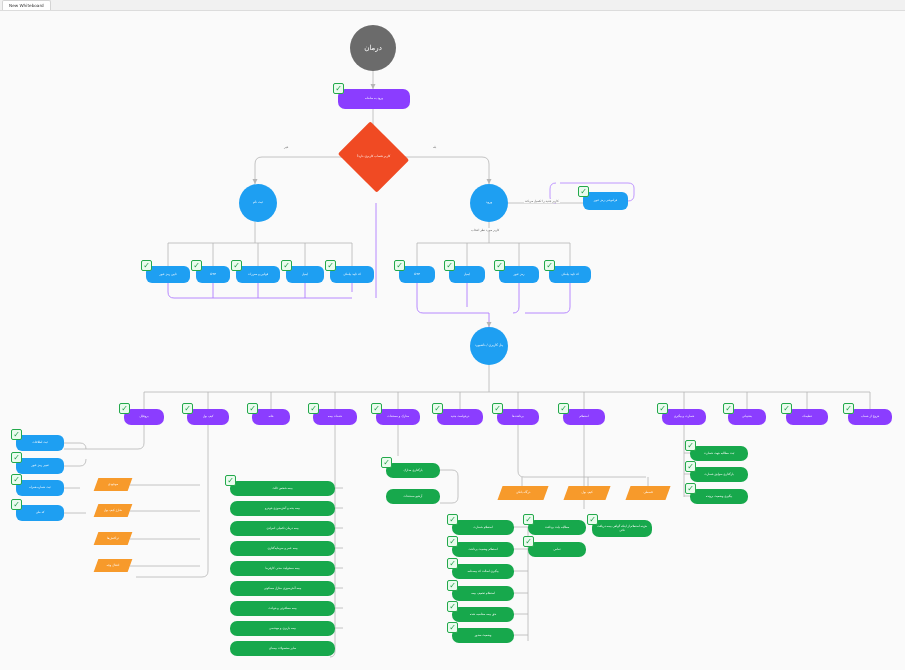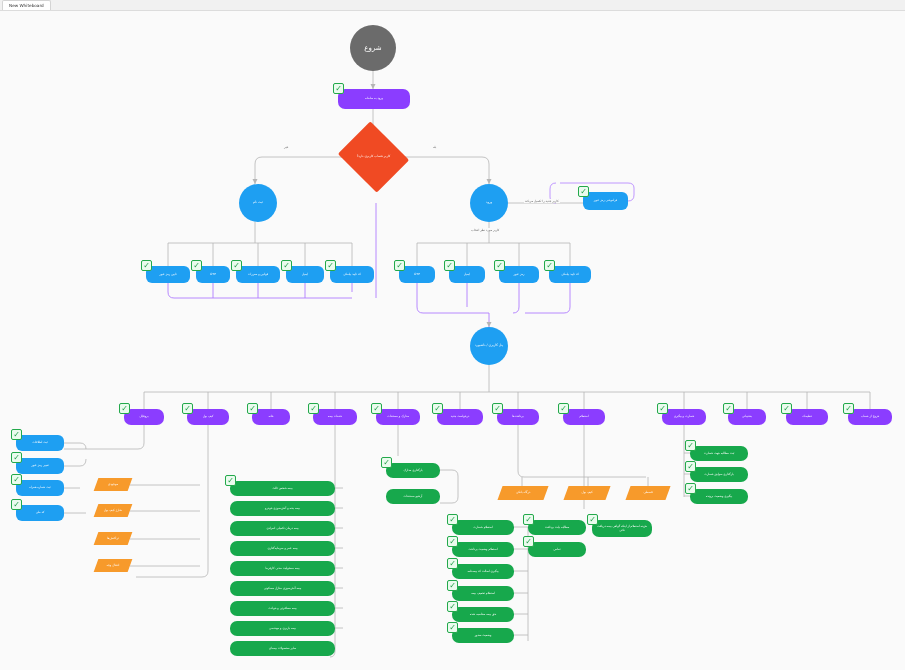--- a/index.html
+++ b/index.html
@@ -175,21 +175,21 @@
         <polygon points="373,78 370.5,73 375.5,73"></polygon>
         <polygon points="373,123 370.5,118 375.5,118"></polygon>
         <polygon points="255,173 252.5,168 257.5,168"></polygon>
         <polygon points="489,173 486.5,168 491.5,168"></polygon>
         <polygon points="489,316 486.5,311 491.5,311"></polygon>
       </g>
     </svg>
 
     <div id="nodes">
         <div class="node n-start" style="left: 350px; top: 14px; width: 46px; height: 46px;">
-          <span class="lbl">شروع</span>
+          <span class="lbl">درمان</span>
         </div>
         <div class="node n-proc" style="left: 338px; top: 78px; width: 72px; height: 20px;">
           <span class="lbl">ورود به سامانه</span>
         </div>
         <div class="badge" style="left: 333px; top: 72px;">✓</div>
         <div class="node n-diamond" style="left: 346px; top: 123px; width: 55px; height: 46px;">
           <div class="diamond-shape"></div>
           <span class="lbl">کاربر حساب کاربری دارد؟</span>
         </div>
         <div class="node n-circle" style="left: 239px; top: 173px; width: 38px; height: 38px;">

